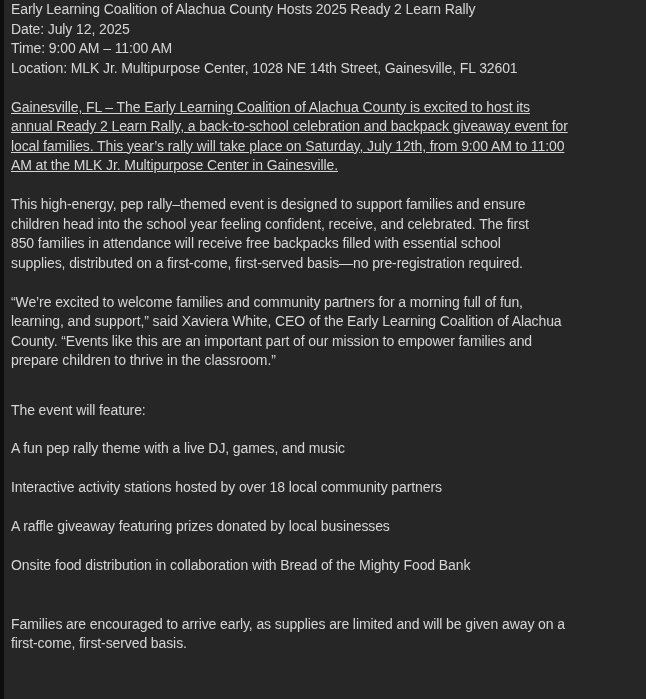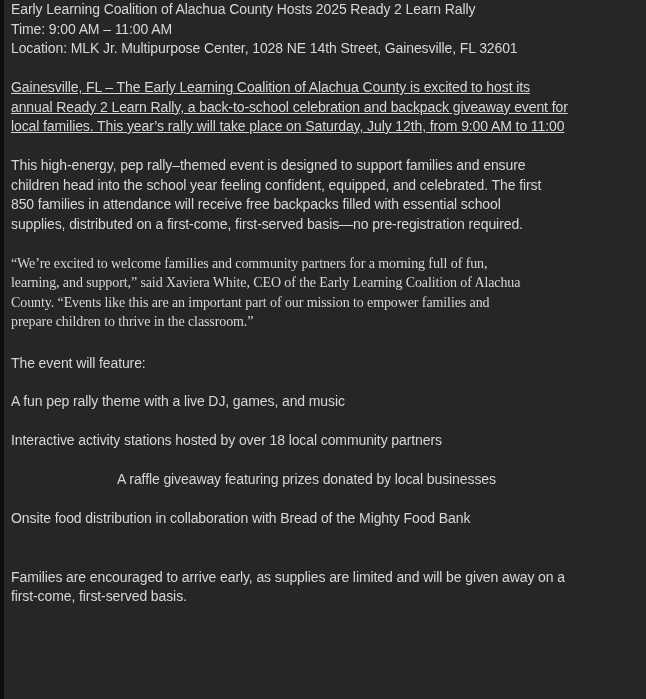--- a/index.html
+++ b/index.html
@@ -44,50 +44,52 @@
   }
 </style>
 </head>
 <body>
 
 <div class="page">
   <div class="left-edge"></div>
   <div class="doc">
       <div class="block" style="margin-bottom: 19.5px;">
         <div class="line">Early Learning Coalition of Alachua County Hosts 2025 Ready 2 Learn Rally</div>
+        <div class="line">Date: July 12, 2025</div>
         <div class="line">Time: 9:00 AM – 11:00 AM</div>
         <div class="line">Location: MLK Jr. Multipurpose Center, 1028 NE 14th Street, Gainesville, FL 32601</div>
       </div>
       <div class="block" style="margin-bottom: 19.5px; text-decoration: underline;">
         <div class="line">Gainesville, FL – The Early Learning Coalition of Alachua County is excited to host its</div>
         <div class="line">annual Ready 2 Learn Rally, a back-to-school celebration and backpack giveaway event for</div>
         <div class="line">local families. This year’s rally will take place on Saturday, July 12th, from 9:00 AM to 11:00</div>
+        <div class="line">AM at the MLK Jr. Multipurpose Center in Gainesville.</div>
       </div>
       <div class="block" style="margin-bottom: 19.5px;">
         <div class="line">This high-energy, pep rally–themed event is designed to support families and ensure</div>
-        <div class="line">children head into the school year feeling confident, equipped, and celebrated. The first</div>
+        <div class="line">children head into the school year feeling confident, receive, and celebrated. The first</div>
         <div class="line">850 families in attendance will receive free backpacks filled with essential school</div>
         <div class="line">supplies, distributed on a first-come, first-served basis—no pre-registration required.</div>
       </div>
-      <div class="block" style="margin-bottom: 22px; font-family: Liberation Serif, serif;">
+      <div class="block" style="margin-bottom: 30px;">
         <div class="line">“We’re excited to welcome families and community partners for a morning full of fun,</div>
         <div class="line">learning, and support,” said Xaviera White, CEO of the Early Learning Coalition of Alachua</div>
         <div class="line">County. “Events like this are an important part of our mission to empower families and</div>
         <div class="line">prepare children to thrive in the classroom.”</div>
       </div>
       <div class="block" style="margin-bottom: 19px;">
         <div class="line">The event will feature:</div>
       </div>
       <div class="block" style="margin-bottom: 19.5px;">
         <div class="line">A fun pep rally theme with a live DJ, games, and music</div>
       </div>
       <div class="block" style="margin-bottom: 19.5px;">
         <div class="line">Interactive activity stations hosted by over 18 local community partners</div>
       </div>
-      <div class="block" style="margin-bottom: 19.5px; text-align: center;">
+      <div class="block" style="margin-bottom: 19.5px;">
         <div class="line">A raffle giveaway featuring prizes donated by local businesses</div>
       </div>
       <div class="block" style="margin-bottom: 39px;">
         <div class="line">Onsite food distribution in collaboration with Bread of the Mighty Food Bank</div>
       </div>
       <div class="block" style="margin-bottom: 15px;">
         <div class="line">Families are encouraged to arrive early, as supplies are limited and will be given away on a</div>
         <div class="line">first-come, first-served basis.</div>
       </div>
     </div>

